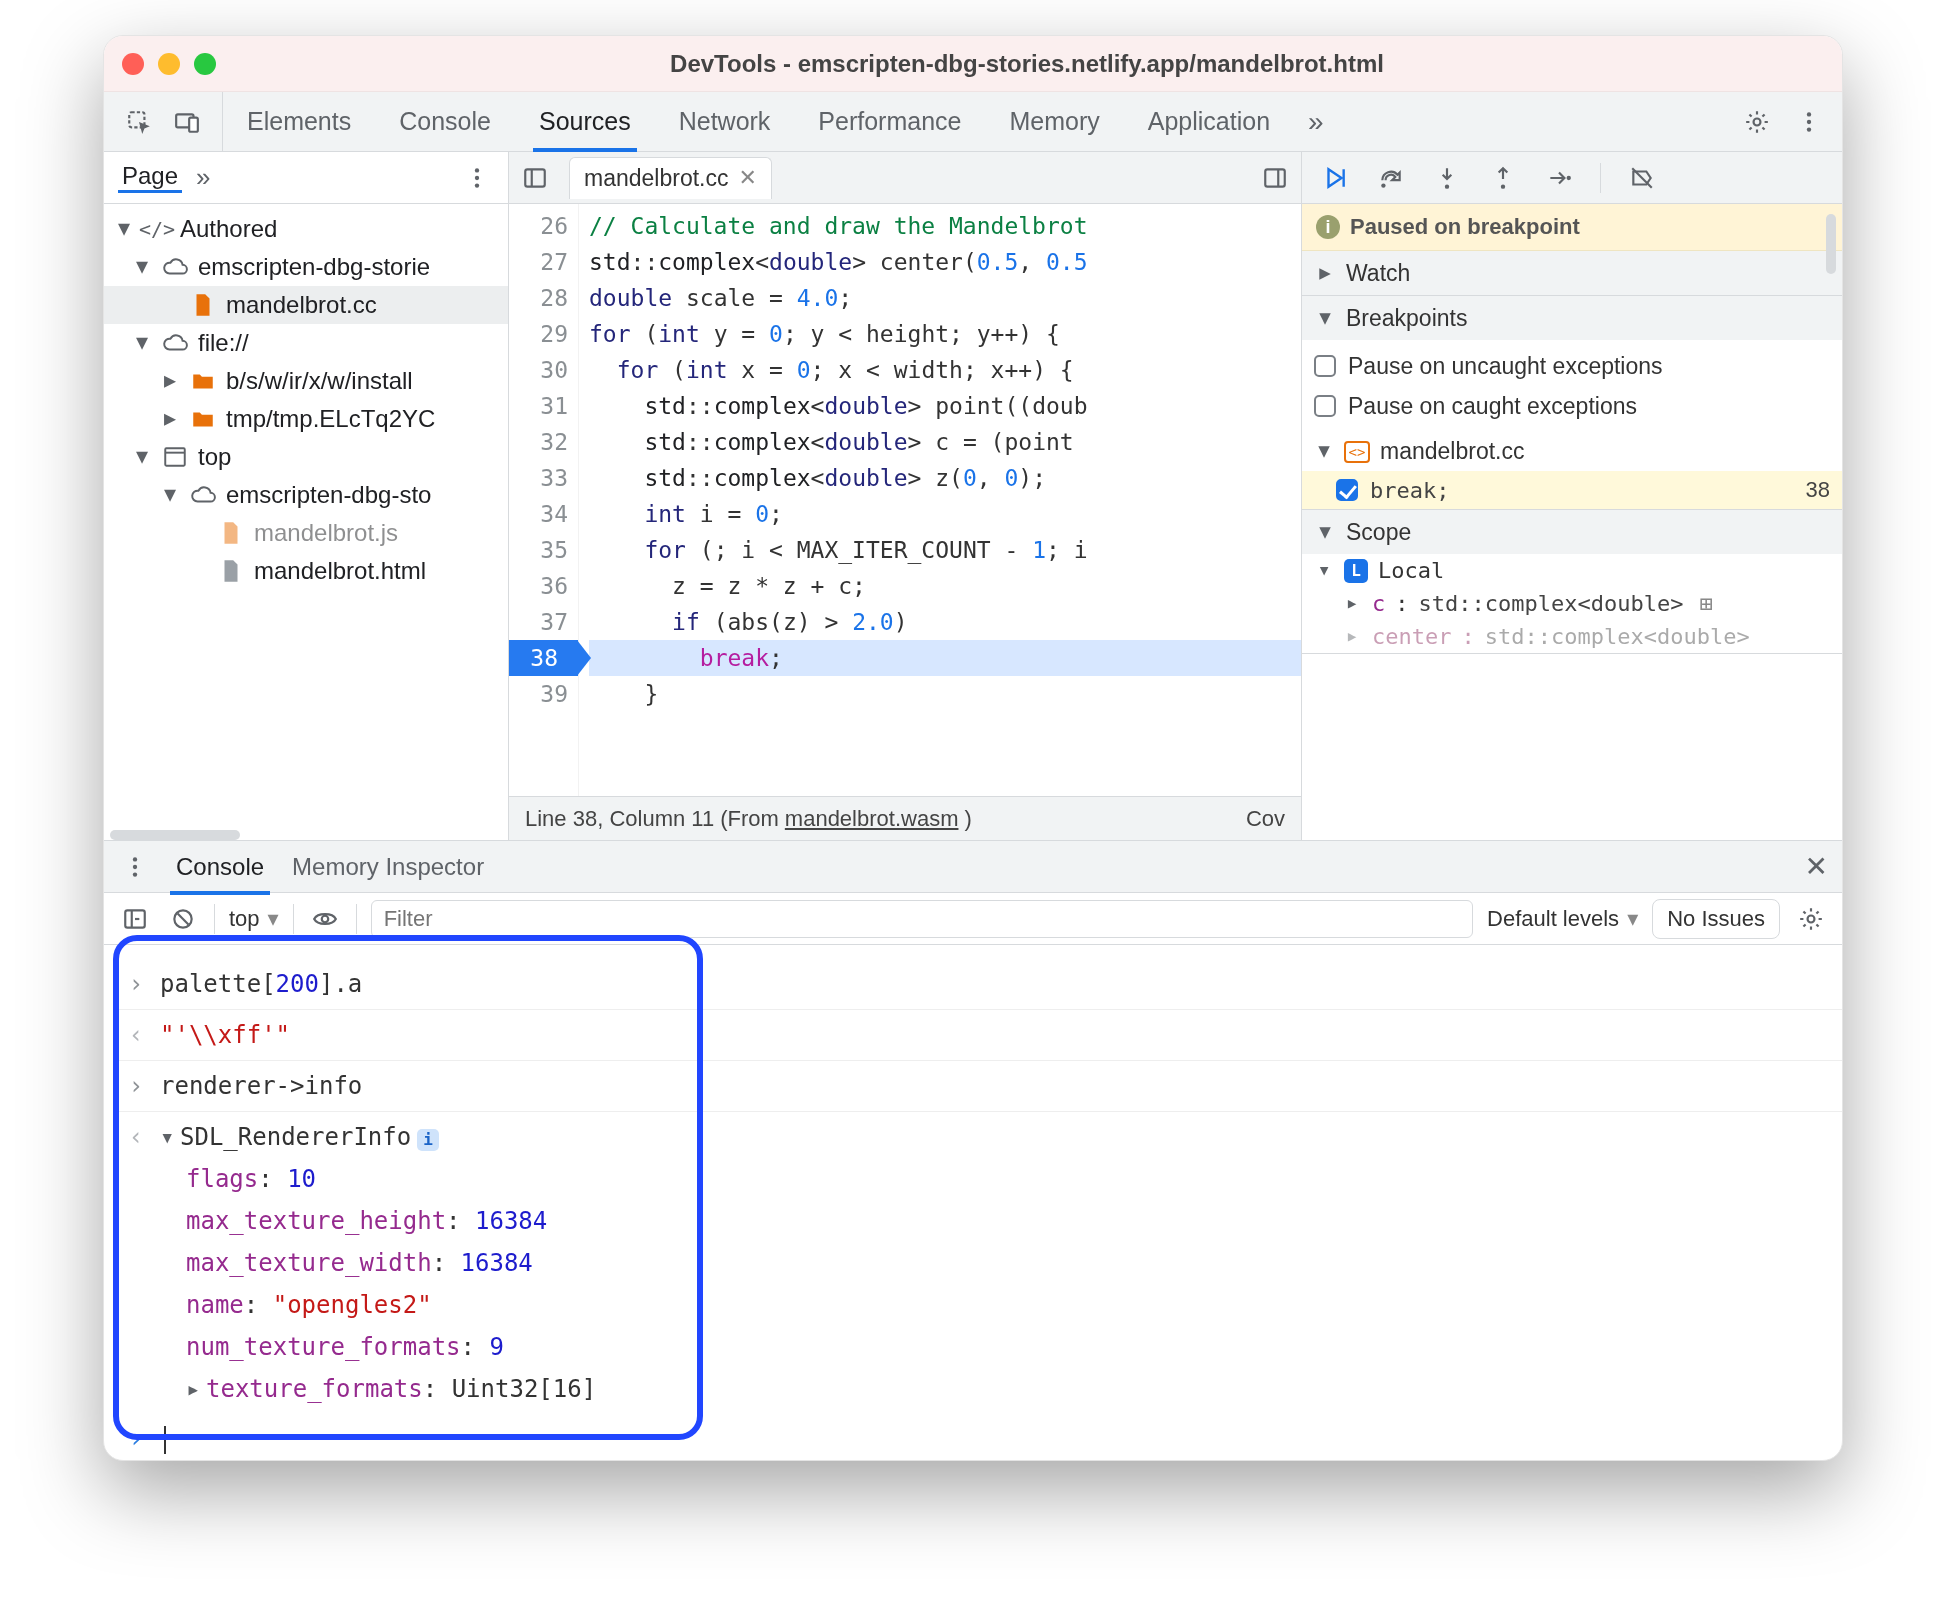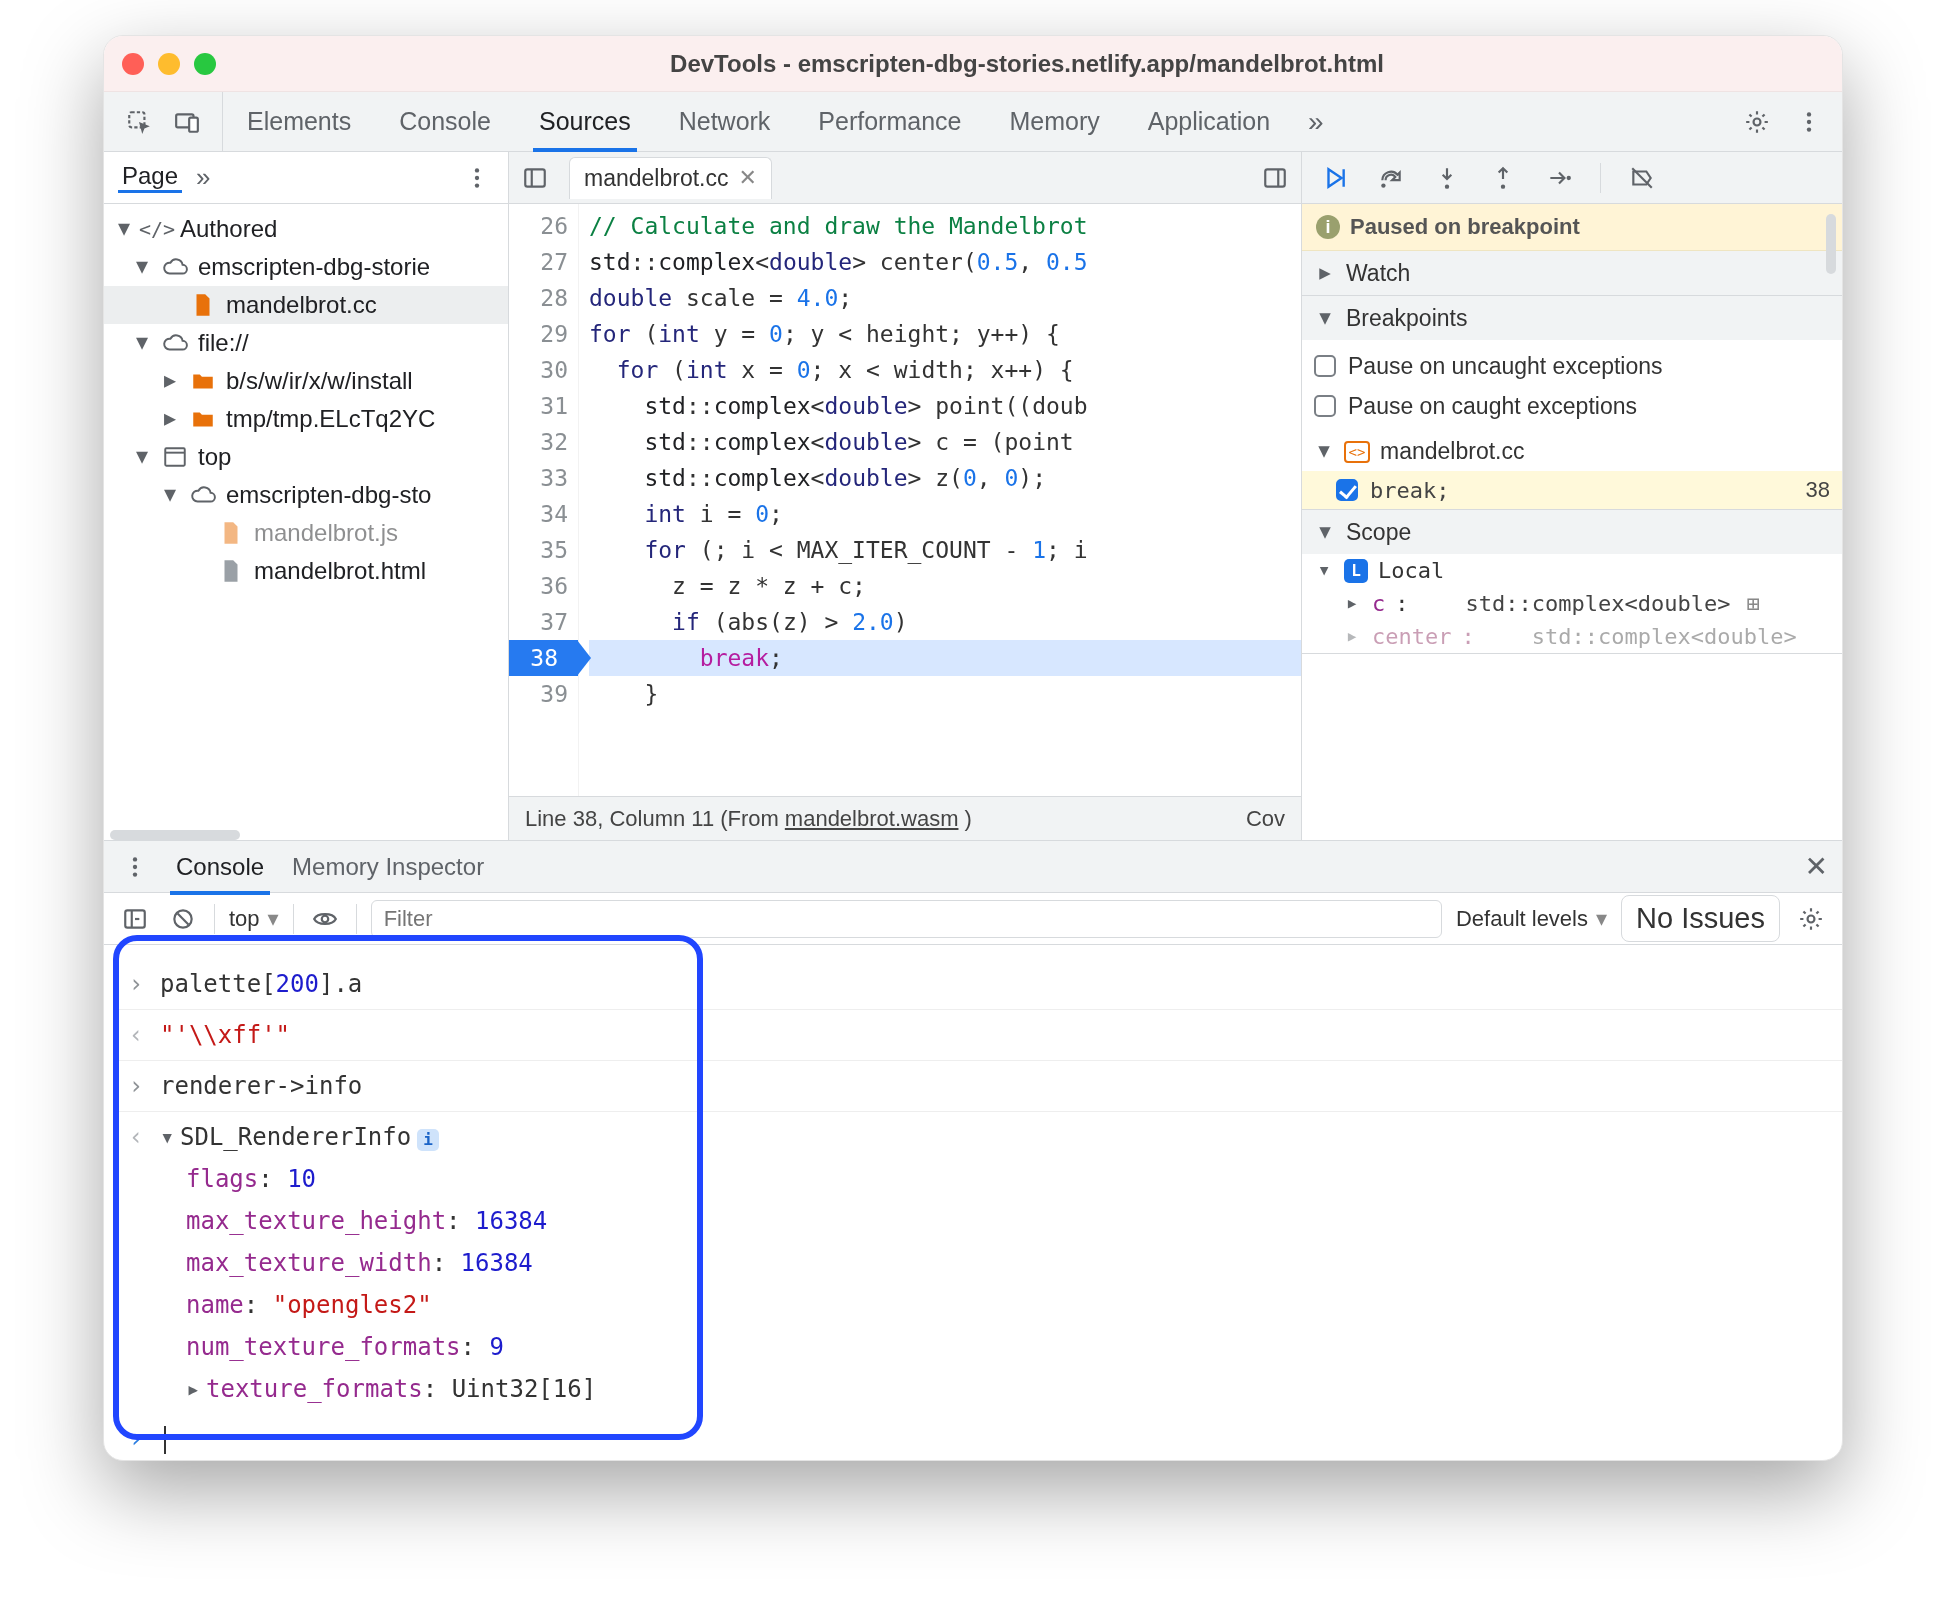--- a/index.html
+++ b/index.html
@@ -114,37 +114,37 @@
   .sec-body{padding:6px 12px;font-size:23px;}
   .chk-row{display:flex;align-items:center;gap:12px;height:40px;}
   .chk{width:22px;height:22px;border:2px solid #7a7f85;border-radius:5px;display:inline-block;}
   .chk.on{background:#1a73e8;border-color:#1a73e8;position:relative;}
   .chk.on::after{content:"";position:absolute;left:5px;top:1px;width:7px;height:13px;border:solid #fff;border-width:0 3px 3px 0;transform:rotate(40deg);}
   .bp-file{display:flex;align-items:center;gap:10px;padding:6px 12px;font-size:23px;}
   .bp-file .badge{width:26px;height:22px;border:2px solid #e8710a;border-radius:4px;color:#e8710a;font-family:var(--mono);font-size:14px;display:inline-flex;align-items:center;justify-content:center;}
   .bp-item{display:flex;align-items:center;gap:12px;padding:6px 12px 6px 34px;background:var(--bp-active-bg);}
   .bp-item .ln{margin-left:auto;color:#444;}
   .scope-row{display:flex;align-items:center;gap:10px;padding:4px 12px;font-family:var(--mono);font-size:22px;}
-  .scope-row .k{color:var(--console-key);} .scope-row .v{color:#444;margin-left:47px;}
+  .scope-row .k{color:var(--console-key);} .scope-row .v{color:#444;}
   .Lbadge{width:24px;height:24px;border-radius:5px;background:#1a73e8;color:#fff;font-size:16px;font-weight:700;display:inline-flex;align-items:center;justify-content:center;}
   .dbg-scroll{position:absolute; right:6px; width:10px; height:60px; background:var(--border); border-radius:5px;}
 
   
   .drawer { border-top:1px solid var(--border); display:flex; flex-direction:column; height:620px; }
   .dr-tabs{height:52px;background:var(--panel-bg);display:flex;align-items:center;padding:0 14px;gap:20px;border-bottom:1px solid var(--border);}
   .dr-tab{font-size:24px;color:var(--muted);padding:0 4px;position:relative;}
   .dr-tab.active{color:#202124;}
   .dr-tab.active::after{content:"";position:absolute;left:-2px;right:-2px;bottom:-14px;height:4px;background:var(--tab-underline);}
   .dr-x{margin-left:auto;color:#5f6368;font-size:28px;}
   .dr-toolbar{height:52px;display:flex;align-items:center;gap:14px;padding:0 14px;border-bottom:1px solid var(--border);}
   .dr-toolbar .sep{width:1px;height:30px;background:var(--border);}
   .dr-toolbar select,.dr-toolbar .sel{font-size:22px;color:#333;display:flex;align-items:center;gap:8px;}
   .dr-filter{flex:1;border:1px solid var(--border);border-radius:6px;height:38px;padding:0 12px;font-size:22px;color:#888;background:#fff;}
   .dr-right{display:flex;align-items:center;gap:14px;}
-  .pill{border:1px solid var(--border);border-radius:8px;padding:6px 14px;font-size:29px;color:#333;background:#fff;}
+  .pill{border:1px solid var(--border);border-radius:8px;padding:6px 14px;font-size:22px;color:#333;background:#fff;}
   .console{flex:1;padding:14px 0 14px 14px;font-family:var(--mono);font-size:24px;line-height:42px;overflow:auto;}
   .crow{display:flex;gap:14px;align-items:flex-start;border-bottom:1px solid #eee;padding:4px 8px;}
   .crow:last-child{border-bottom:none;}
   .cprompt{color:#8f9397;width:20px;text-align:center;}
   .cprompt.in::before{content:"›";}
   .cprompt.out::before{content:"‹";color:#b3b6ba;}
   .cprompt.cur{color:#2a7de1;} .cprompt.cur::before{content:"›";}
   .cbody{flex:1;}
   .obj-line{padding-left:26px;}
   .key{color:var(--console-key);} .numv{color:var(--console-num);} .strv{color:var(--console-str);}

